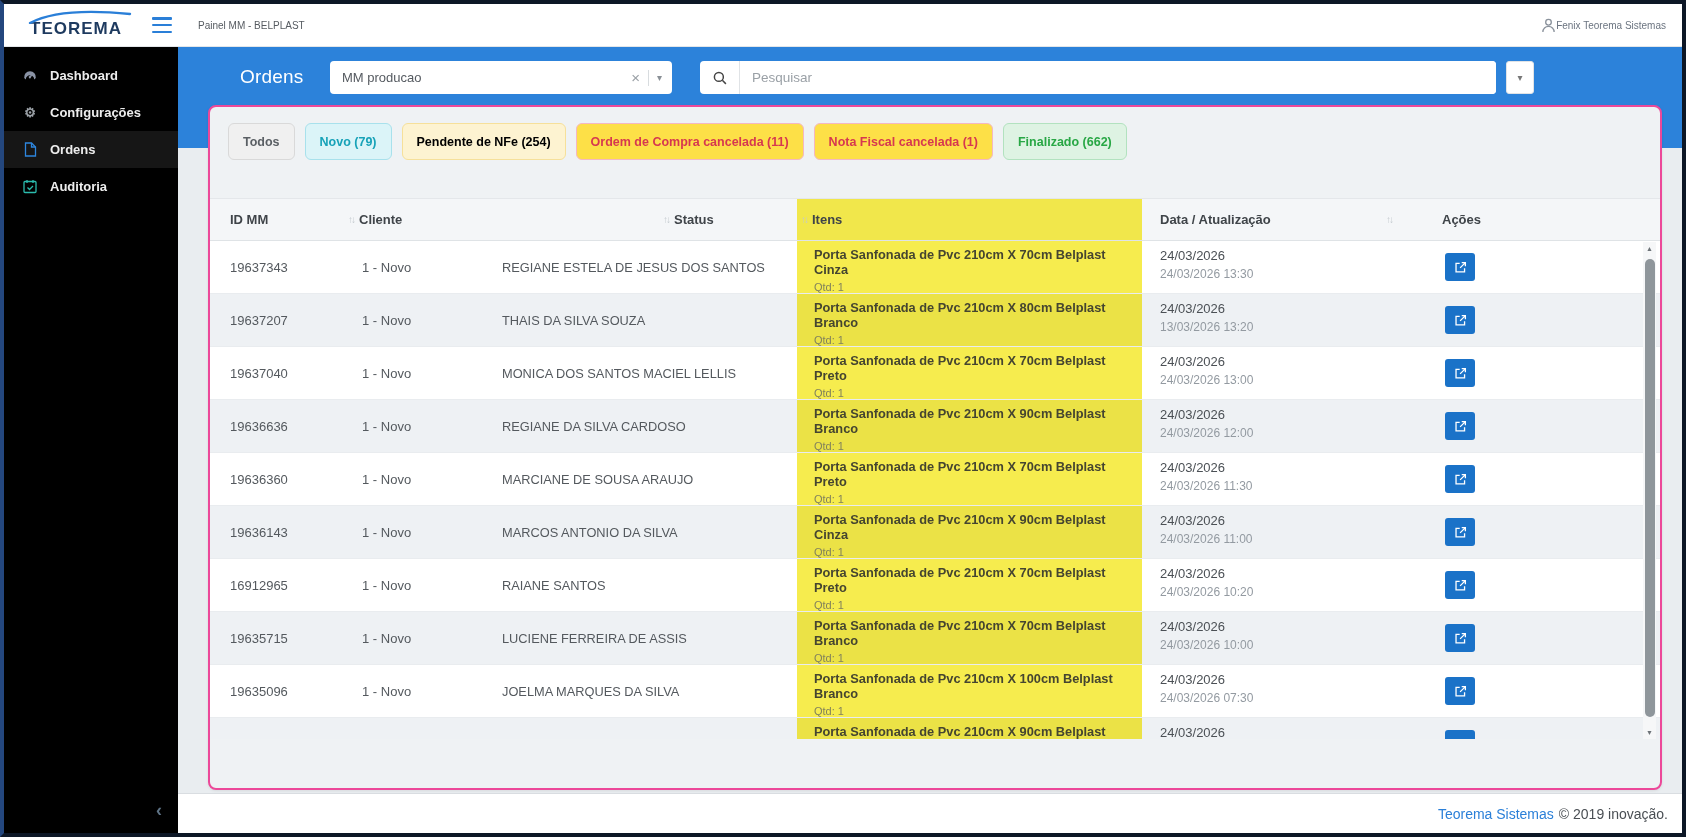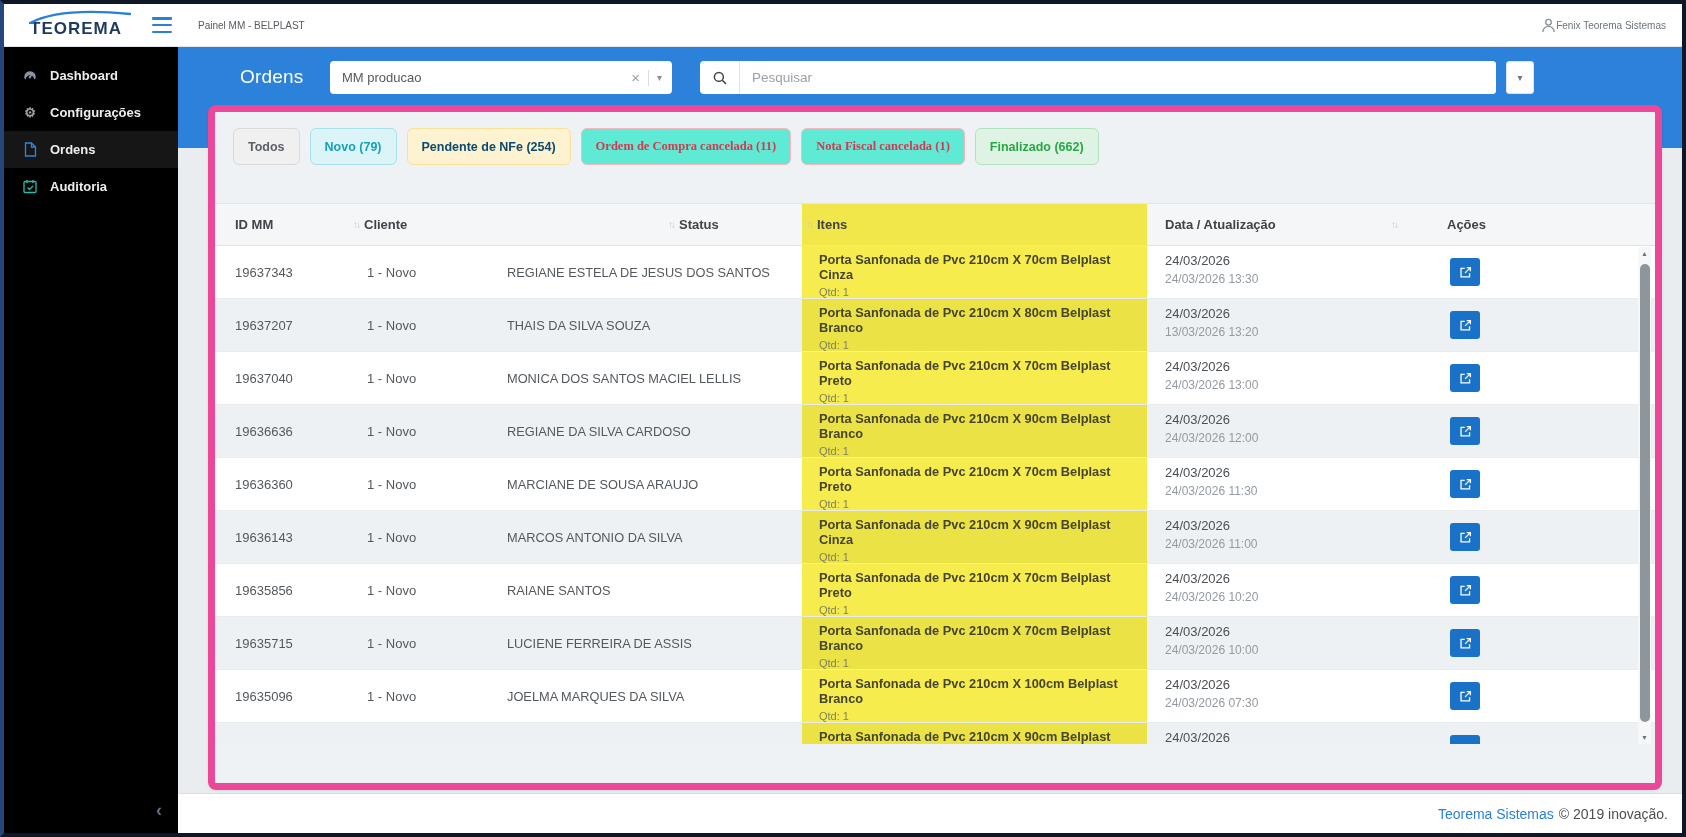--- a/index.html
+++ b/index.html
@@ -46,29 +46,29 @@
   .sel-clear{ color:#9aa0a6; font-size:15px; padding:0 8px; cursor:pointer;}
   .sel-divider{ width:1px; height:16px; background:#d8dcdf;}
   .sel-caret{ color:#8a9096; font-size:10px; padding-left:8px;}
   .search-group{ margin-left:28px; width:796px; height:33px; background:#fff; border-radius:4px; display:flex; align-items:stretch; overflow:hidden;}
   .search-iconbox{ width:40px; display:flex; align-items:center; justify-content:center; border-right:1px solid #e0e3e6; color:#444;}
   .search-input{ flex:1; border:0; outline:none; padding:0 12px; font-size:13.5px; color:#444; font-family:"Liberation Sans",sans-serif;}
   .search-input::placeholder{ color:#9aa0a6;}
   .mini-caret-btn{ margin-left:10px; width:28px; height:33px; background:#fff; border:1px solid #e0e3e6; border-radius:3px; color:#777; font-size:10px; display:flex; align-items:center; justify-content:center; cursor:pointer;}
 
   .content{ flex:1; background:#e9edf0; min-height:0;}
-  .card{ position:relative; margin:-43px 20px 0 30px; height:685px; background:#eff2f4; border:7px solid #ec4899; border-radius:8px; box-shadow:0 1px 3px rgba(0,0,0,.08);}
+  .card{ position:relative; margin:-43px 20px 0 30px; height:685px; background:#eff2f4; border:2px solid #ec4899; border-radius:8px; box-shadow:0 1px 3px rgba(0,0,0,.08);}
 
   
   .chips{ padding:16px 0 0 18px; display:flex; gap:10px; height:75px;}
   .chip{ height:37px; padding:0 14px; display:flex; align-items:center; border-radius:6px; font-size:12.5px; font-weight:bold; border:1px solid; cursor:pointer; white-space:nowrap;}
   .chip-default{ background:#f0f0f0; border-color:#d9d9d9; color:#5a5f64;}
   .chip-info{ background:#dbf4f8; border-color:#a8e1ec; color:#17a2b8;}
-  .chip-warning{ background:#fdf3d1; border-color:#f6e09a; color:#0c4a6e;}
-  .chip-danger{ background:#5eead4; border-color:#f4b8c1; color:#d63850;font-family:Liberation Serif, serif;}
+  .chip-warning{ background:#fdf3d1; border-color:#f6e09a; color:#000000;}
+  .chip-danger{ background:#fde047; border-color:#f4b8c1; color:#d63850;}
   .chip-success{ background:#def3e3; border-color:#b2e2bf; color:#28a745;}
 
   
   .table{ position:relative; margin-top:16px; background:#fff;}
   .thead{ display:flex; height:43px; background:#f4f6f8; border-top:1px solid #e4e7ea; border-bottom:1px solid #dfe3e6; font-size:13px; font-weight:bold; color:#3f4449;}
   .th{ display:flex; align-items:center; cursor:pointer;}
   .sort-icon{ font-size:10px; color:#c3c9ce; letter-spacing:-2px; margin-right:5px; margin-top:-1px;}
   .sort-icon::before{ content:"\2191\2193"; }
   .th-id{ width:132px; padding-left:20px;}
   .th-status{ width:140px; padding-left:6px;}
@@ -372,21 +372,21 @@
                     <button class="action-btn">
                       <svg width="13" height="13" viewBox="0 0 16 16" fill="none" stroke-width="1.6">
                         <path d="M7 3H2.5v10.5H13V9"></path>
                         <path d="M7.5 8.5 14 2M9.5 2H14v4.5"></path>
                       </svg>
                     </button>
                   </div>
               </div>
 
               <div class="tr">
-                <div class="td td-id">19635856</div>
+                <div class="td td-id">16912965</div>
                 <div class="td td-status">1 - Novo</div>
                 <div class="td td-cliente">RAIANE SANTOS</div>
                 <div class="td td-itens">
                     <div class="item-name">Porta Sanfonada de Pvc 210cm X 70cm Belplast Preto</div>
                     <div class="item-qtd">Qtd: 1</div>
                   </div>
                 <div class="td td-data">
                     <div class="date-main">24/03/2026</div>
                     <div class="date-sub">24/03/2026 10:20</div>
                   </div>

